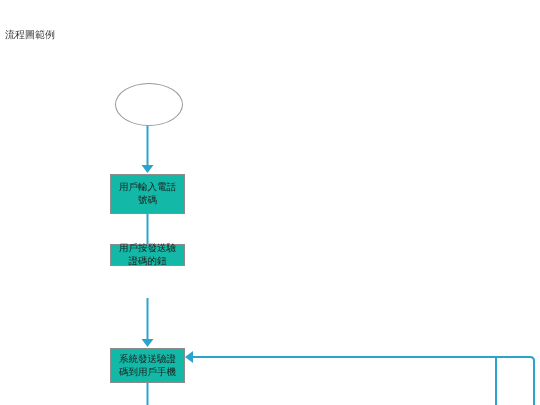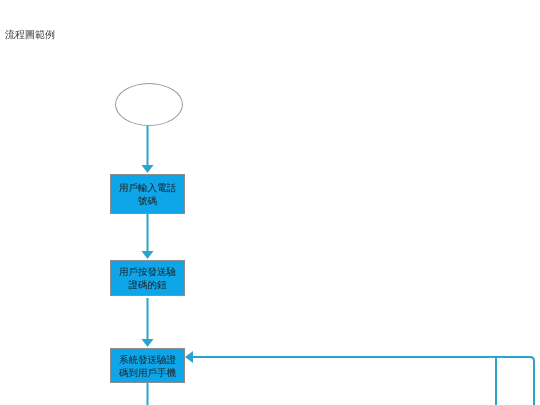--- a/index.html
+++ b/index.html
@@ -26,25 +26,26 @@
   #flow-canvas {
     position: absolute;
     left: 0;
     top: 0;
     width: 540px;
     height: 405px;
   }
   .node-box {
     position: absolute;
     box-sizing: border-box;
-    background: #0ea5e9;
+    background: #14b8a6;
     border: 1px solid #8c8c8c;
     display: flex;
     align-items: center;
     justify-content: center;
+    font-family: Liberation Mono, monospace;
   }
   .node-box .node-text {
     display: block;
     width: 62px;
     text-align: center;
     font-size: 9.5px;
     line-height: 13px;
     color: #1d1d1d;
   }
   .node-ellipse {
@@ -91,19 +92,19 @@
   </g>
 </svg>
 
 <div class="node-ellipse" style="left:115px; top:83px; width:68px; height:43px;">
 </div>
 
 <div class="node-box" style="left:110px; top:174px; width:75px; height:40px;">
   <span class="node-text">用戶輸入電話號碼</span>
 </div>
 
-<div class="node-box" style="left:110px; top:260px; width:75px; height:36px;justify-content:center;">
+<div class="node-box" style="left:110px; top:244px; width:75px; height:22px;justify-content:center;">
   <span class="node-text">用戶按發送驗證碼的鈕</span>
 </div>
 
 <div class="node-box" style="left:110px; top:348px; width:75px; height:35px;">
   <span class="node-text">系統發送驗證碼到用戶手機</span>
 </div>
 
 </body></html>

